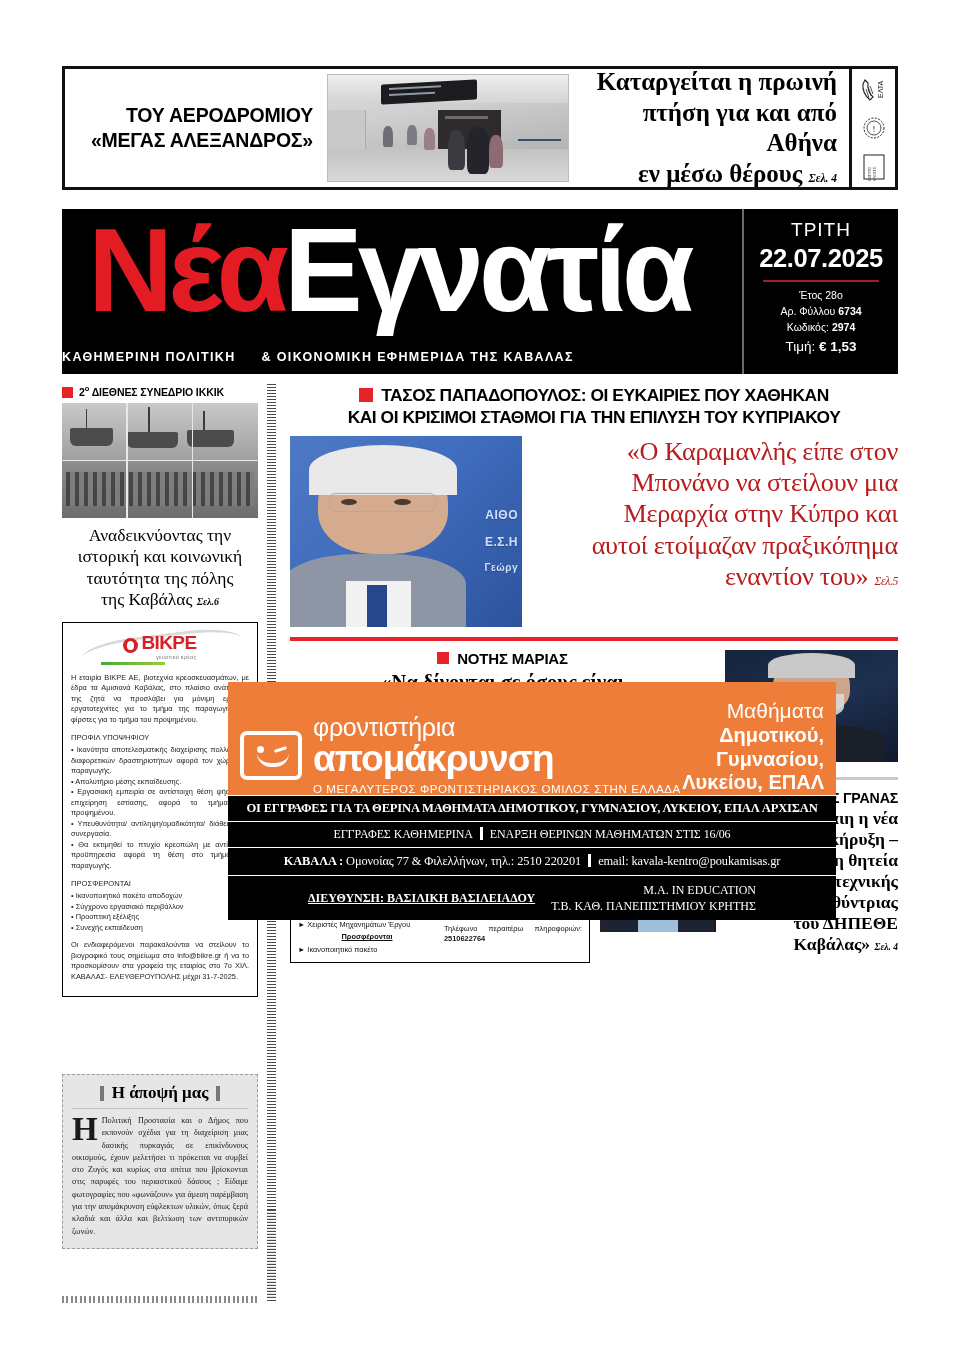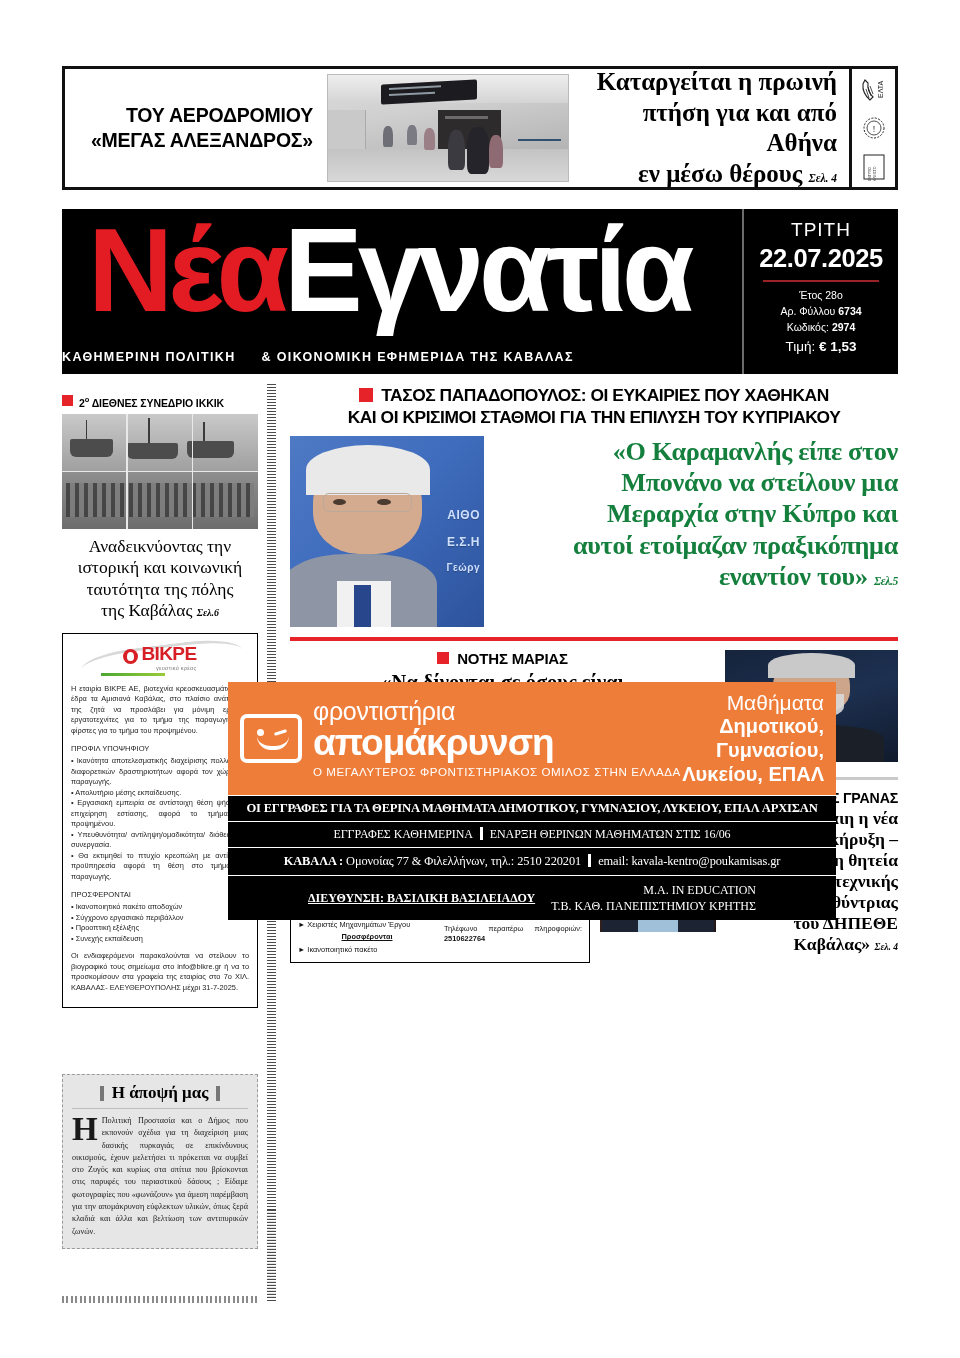--- a/index.html
+++ b/index.html
@@ -105,22 +105,22 @@
     position: absolute; width: 9px; top: 0; bottom: 0;
     background: repeating-linear-gradient(180deg,#2a2a2a 0 1.4px,#fff 1.4px 3px);
     opacity: .85;
   }
   .vbar.c1 { left: 205px; height: 300px; }
   .vbar.c2 { left: 205px; top: 300px; height: 615px; }
 
   
   .colL { position: absolute; left: 0; top: 0; width: 196px; }
   .kicker {
-    display: flex; align-items: flex-start; gap: 6px;
-    font-size: 10.5px; font-weight: bold; letter-spacing: -.1px; color:#000;margin-top:11px;
+    display: flex; align-items: flex-end; gap: 6px;
+    font-size: 10.5px; font-weight: bold; letter-spacing: -.1px; color:#000;
   }
   .kicker .redsq { width: 11px; height: 11px; }
   .sup { font-size: 7.5px; vertical-align: super; }
   .histphoto {
     margin-top: 5px; width: 196px; height: 115px; position: relative; overflow: hidden;
     background: linear-gradient(180deg,#cfcfcf 0%,#bfbfbf 40%,#9d9d9d 100%);
     filter: grayscale(1);
   }
   .histphoto .sea { position:absolute;left:0;top:0;width:100%;height:52%;
      background:linear-gradient(180deg,#c9c9c9,#9e9e9e);}
@@ -189,21 +189,21 @@
 
   .lead-kicker {
     font-family:"Liberation Sans",sans-serif; font-weight:bold; color:#000;
     font-size: 17.4px; line-height: 1.28; letter-spacing: -.45px; text-align:center;
   }
   .lead-kicker .l1{display:flex;align-items:center;justify-content:center;gap:8px;}
   .lead-kicker .redsq{width:14px;height:14px;}
 
   .lead-body { display: flex; margin-top: 7px; gap: 11px; align-items: flex-start;}
   .lead-photo {
-    width: 194px; height: 191px; flex: 0 0 auto; overflow: hidden; position: relative;
+    width: 232px; height: 191px; flex: 0 0 auto; overflow: hidden; position: relative;
     background: linear-gradient(135deg,#4e79c4 0%,#3f6cbd 45%,#2d539c 100%);
   }
   .lead-photo .txt{position:absolute;right:4px;color:#cfe0ff;font-weight:bold;
     font-size:12px;letter-spacing:.5px;text-shadow:0 1px 1px rgba(0,0,0,.25);}
   .lead-photo .t1{top:38%;}
   .lead-photo .t2{top:52%;}
   .lead-photo .t3{top:66%;font-size:10px;}
   .lead-photo .t0{left:3px;top:70%;font-size:9px;color:#b9cdf0;}
   .lead-photo .head{position:absolute;left:12%;top:10%;width:56%;height:52%;
     background:#d5ab8f;border-radius:48% 48% 42% 42%;}
@@ -215,22 +215,22 @@
     background:#f1f1f1;}
   .lead-photo .tie{position:absolute;left:33%;bottom:0;width:9%;height:22%;
     background:#27468c;}
   .lead-photo .eye{position:absolute;width:7%;height:3.5%;background:#4a3a30;border-radius:50%;top:33%;}
   .lead-photo .eye.l{left:22%;} .lead-photo .eye.r{left:45%;}
   .lead-photo .glass{position:absolute;left:17%;top:30%;width:46%;height:10%;
     border:1.2px solid #b9a998;border-radius:6px;}
 
   .lead-quote {
     flex: 1; text-align: right;
-    font-family: "Liberation Serif", serif; font-weight: bold;
-    font-size: 26.2px; line-height: 1.2; color:#15803d; letter-spacing:-.3px;
+    font-family: "Liberation Serif", serif; font-weight: normal;
+    font-size: 26.2px; line-height: 1.2; color:#b91c1c; letter-spacing:-.3px;
   }
   .lead-quote .sel { font-size: 11.5px; font-style: italic; }
 
   .redrule { height: 4px; background: #e62329; margin: 10px 0 0; }
   .grayrule { height: 3px; background: #c9c9c9; margin-top: 9px; }
 
   .story2 { display:flex; gap: 10px; margin-top: 9px; align-items: flex-start;}
   .s2-text { flex: 1; }
   .s2-kicker {
     display:flex;align-items:center;justify-content:center;gap:8px;
@@ -285,21 +285,21 @@
   .s3-photo .shirt{position:absolute;left:33%;bottom:0;width:34%;height:30%;background:#9fc0d8;}
   .s3-kicker{display:flex;align-items:center;justify-content:flex-end;gap:7px;
     font-weight:bold;font-size:14.2px;letter-spacing:-.2px;}
   .s3-kicker .redsq{width:11px;height:11px;}
   .s3-head{text-align:right;font-family:"Liberation Serif",serif;font-weight:bold;
     font-size:17.5px;line-height:1.2;color:#000;margin-top:2px;}
   .s3-head .sel{font-size:9.5px;font-style:italic;}
 
   
   .pk { position:absolute; left:228px; top:682px; width:608px; }
-  .pk-main { background:#ef7d3a; height:113px; display:flex; align-items:center; padding:0 12px;}
+  .pk-main { background:#ef7d3a; height:113px; display:flex; align-items:flex-end; padding:0 12px;}
   .pk-logo{display:flex;align-items:center;gap:11px;flex:1;}
   .pk-face{width:62px;height:49px;border:4px solid #fff;border-radius:7px;position:relative;flex:0 0 auto;}
   .pk-face .ey{position:absolute;top:11px;width:7px;height:7px;border-radius:50%;background:#fff;}
   .pk-face .ey.l{left:13px;}
   .pk-face .wk{position:absolute;top:13px;right:11px;width:13px;height:3px;background:#fff;
     transform:rotate(-18deg);border-radius:2px;}
   .pk-face .sm{position:absolute;left:13px;bottom:9px;width:32px;height:14px;
     border-bottom:4px solid #fff;border-radius:0 0 40px 40px;}
   .pk-words{color:#fff;}
   .pk-w1{font-size:25px;line-height:1;letter-spacing:-.3px;}

